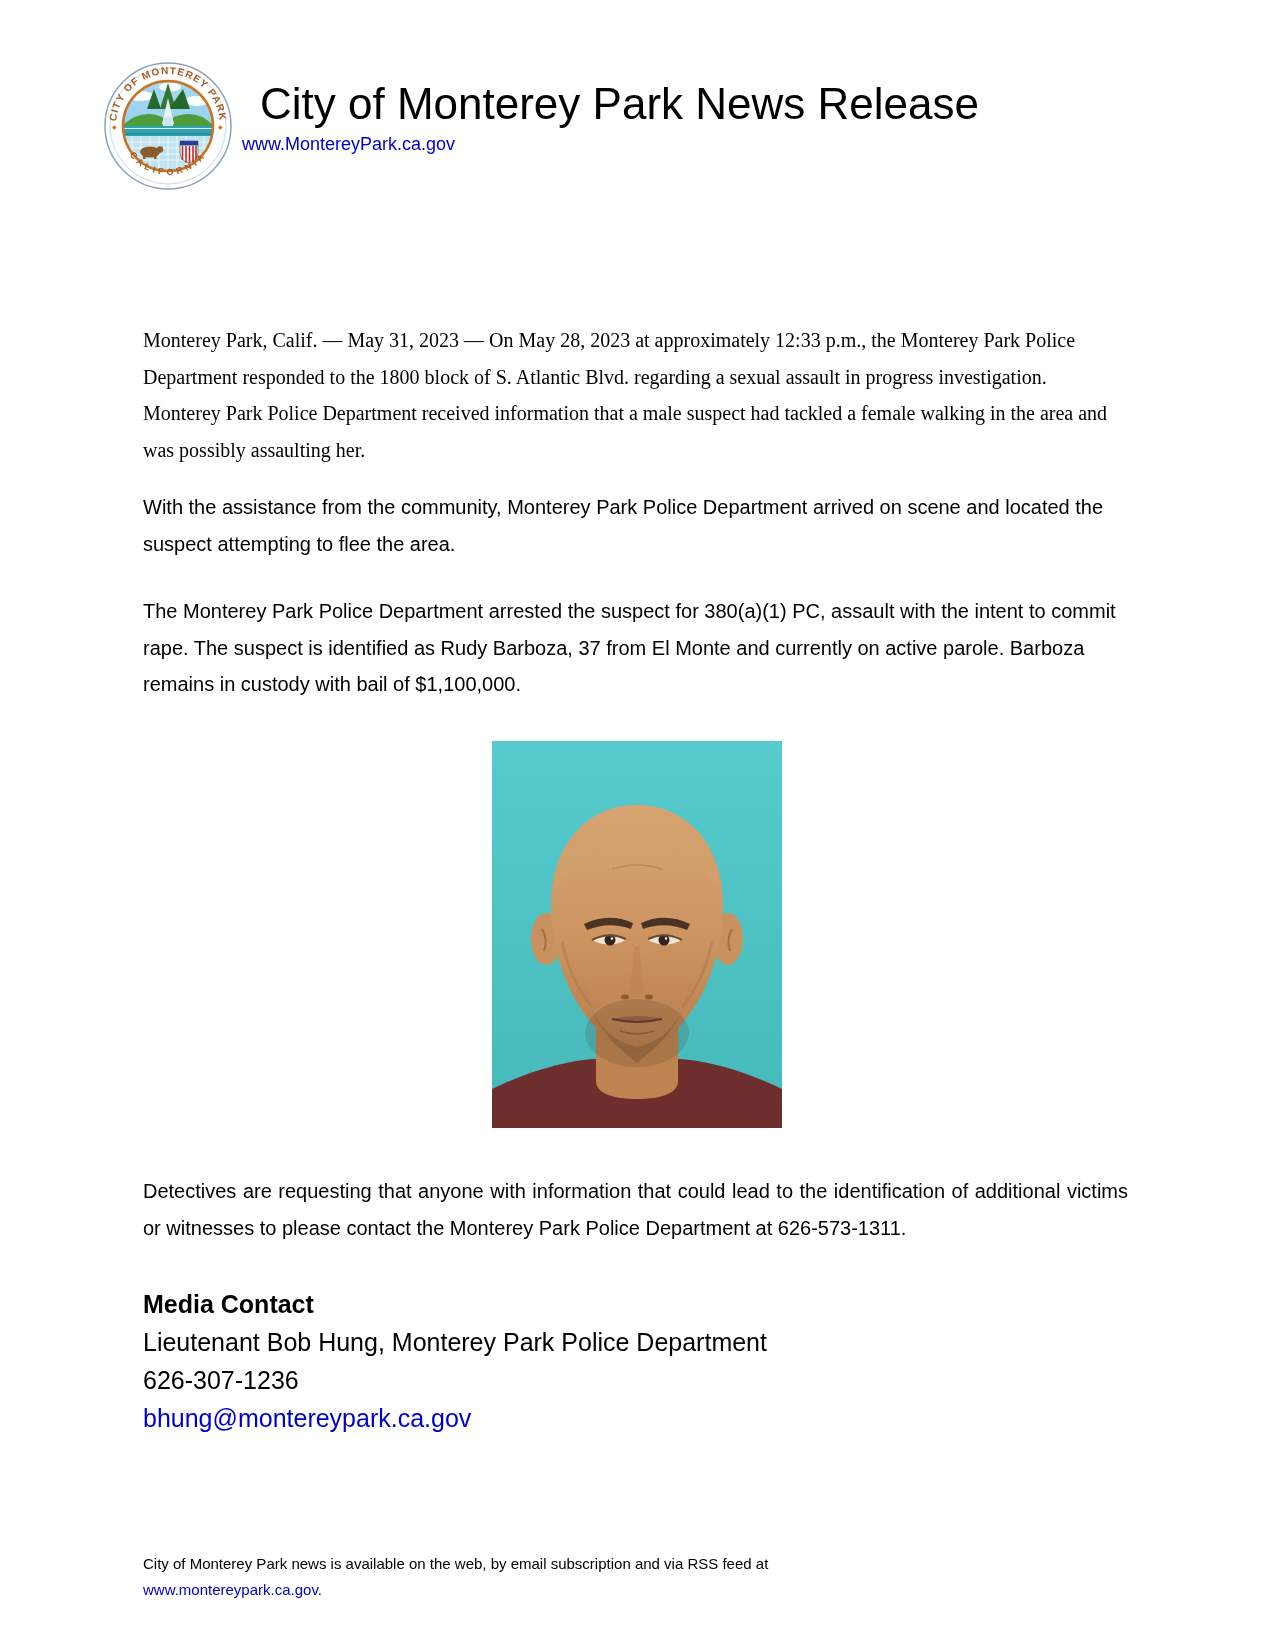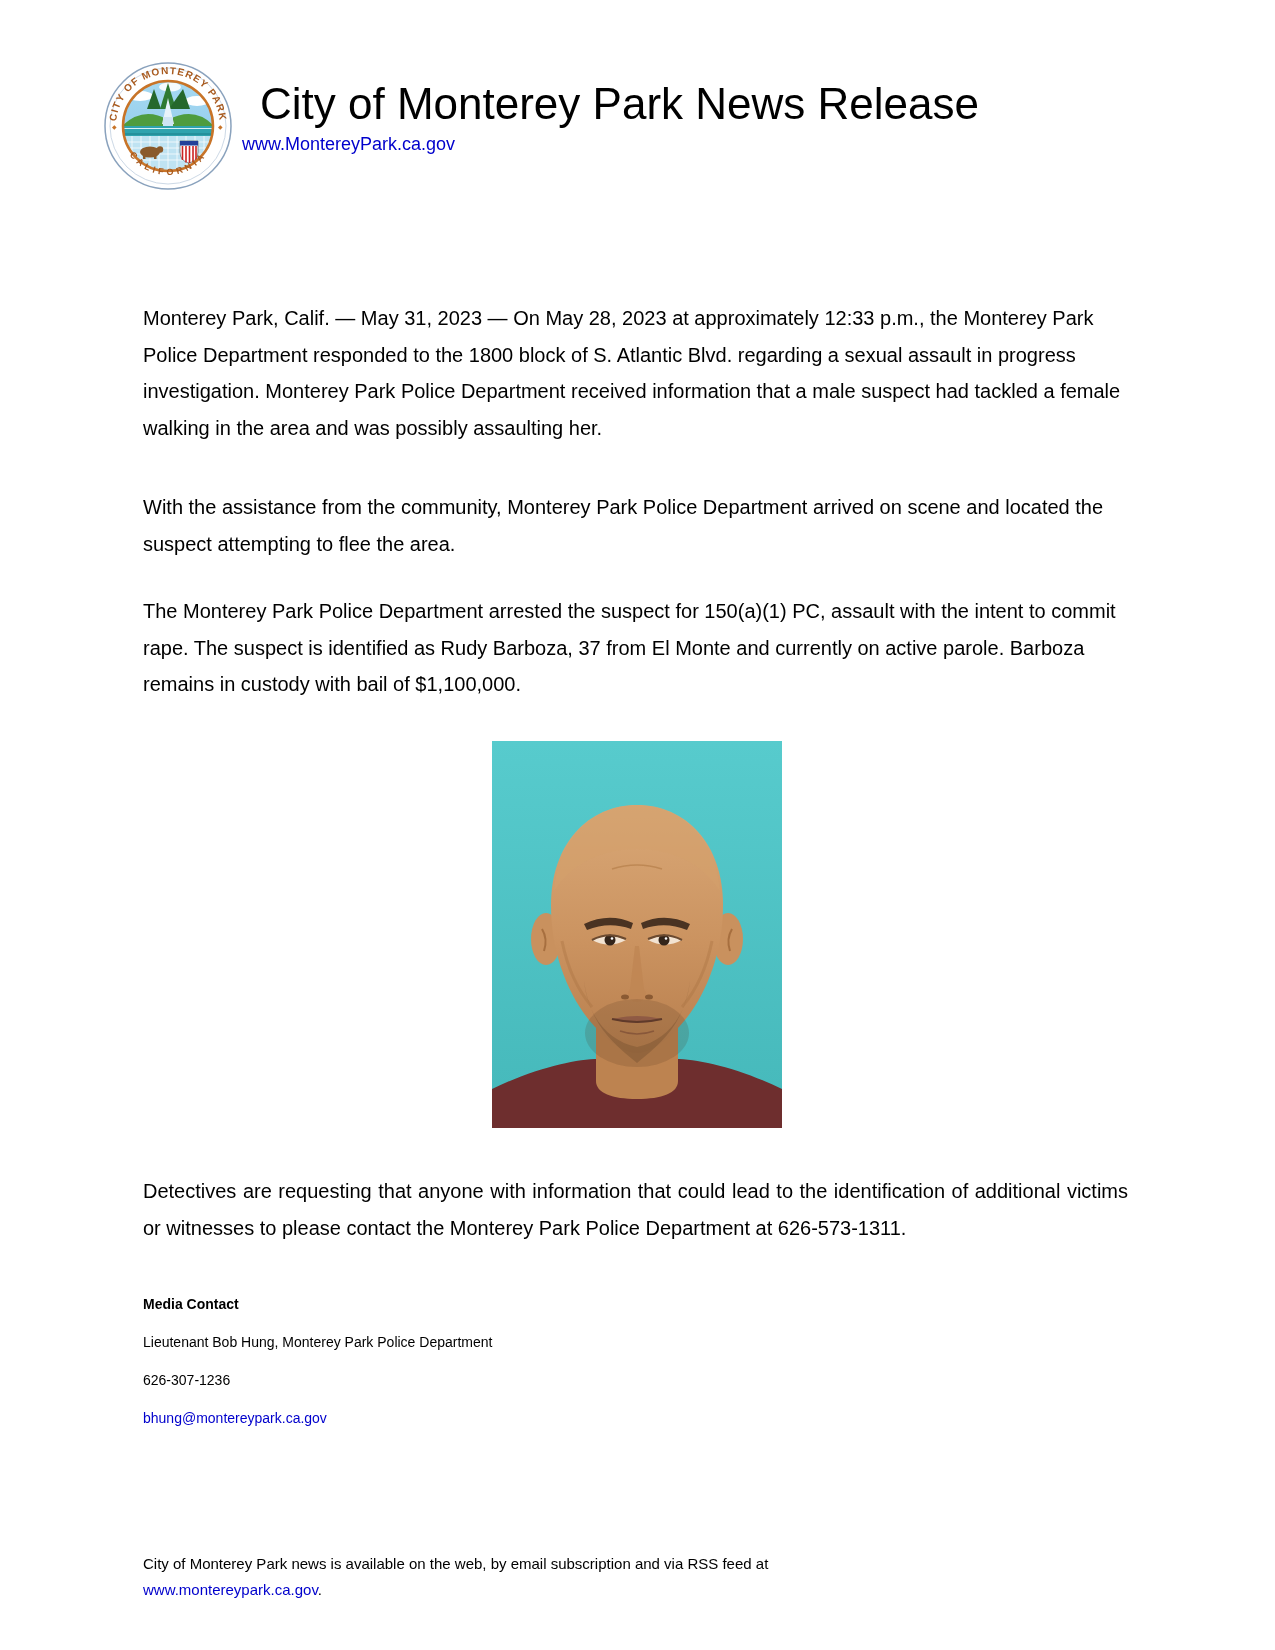--- a/index.html
+++ b/index.html
@@ -8,27 +8,27 @@
     position:relative; width:1275px; height:1650px; background:#ffffff;
     font-family:"Liberation Sans", sans-serif; color:#000000; overflow:hidden;
   }
   .abs { position:absolute; }
   .seal { left:104px; top:62px; width:128px; height:128px; }
   .title { left:239px; top:79px; font-size:44px; font-weight:400; white-space:nowrap;margin-left:21px; }
   .site-link { left:242px; top:134px; font-size:18px; }
   a { color:#0000cc; text-decoration:none; cursor:pointer;text-align:center; }
   .headline { left:143px; top:220px; font-size:20px; font-weight:bold; }
   .body-par { left:143px; width:985px; font-size:20px; line-height:36.5px; }
-  .p1 { top:300px; }
+  .p1 { top:322px;font-family:Liberation Serif, serif; }
   .p2 { top:489px; }
   .p3 { top:593px; }
   .p4 { top:1173px; text-align:justify; }
   .photo { left:492px; top:741px; width:290px; height:387px; }
   .photo svg { display:block; width:100%; height:100%; }
-  .media { left:143px; top:1285px; font-size:14px; line-height:38px; }
+  .media { left:143px; top:1285px; font-size:25px; line-height:38px; }
   .media-heading { font-weight:bold; }
   .footer { left:143px; top:1551px; font-size:15px; line-height:25.5px; }
 </style>
 </head>
 <body>
 
 <div class="page">
 
   <div class="abs seal">
     <svg viewBox="0 0 128 128">
@@ -104,21 +104,21 @@
       <text x="114" y="67" font-size="6" fill="#c87428">◆</text>
     </svg>
   </div>
 
   <div class="abs title">City of Monterey Park News Release</div>
   <a class="abs site-link">www.MontereyPark.ca.gov</a>
 
 
   <div class="abs body-par p1">Monterey Park, Calif. — May 31, 2023 — On May 28, 2023 at approximately 12:33 p.m., the Monterey Park Police Department responded to the 1800 block of S. Atlantic Blvd. regarding a sexual assault in progress investigation. Monterey Park Police Department received information that a male suspect had tackled a female walking in the area and was possibly assaulting her.</div>
   <div class="abs body-par p2">With the assistance from the community, Monterey Park Police Department arrived on scene and located the suspect attempting to flee the area.</div>
-  <div class="abs body-par p3">The Monterey Park Police Department arrested the suspect for 150(a)(1) PC, assault with the intent to commit rape. The suspect is identified as Rudy Barboza, 37 from El Monte and currently on active parole. Barboza remains in custody with bail of $1,100,000.</div>
+  <div class="abs body-par p3">The Monterey Park Police Department arrested the suspect for 380(a)(1) PC, assault with the intent to commit rape. The suspect is identified as Rudy Barboza, 37 from El Monte and currently on active parole. Barboza remains in custody with bail of $1,100,000.</div>
 
   <div class="abs photo" title="Booking photo: bald man with stubble, maroon shirt, teal background">
     <svg viewBox="0 0 290 387">
       <defs>
         <linearGradient id="bgG" x1="0" y1="0" x2="0" y2="1">
           <stop offset="0" stop-color="#57cbcd"></stop>
             <stop offset="1" stop-color="#45b8ba"></stop>
         </linearGradient>
         <linearGradient id="skinG" x1="0" y1="0" x2="0" y2="1">
           <stop offset="0" stop-color="#d9a877"></stop>

